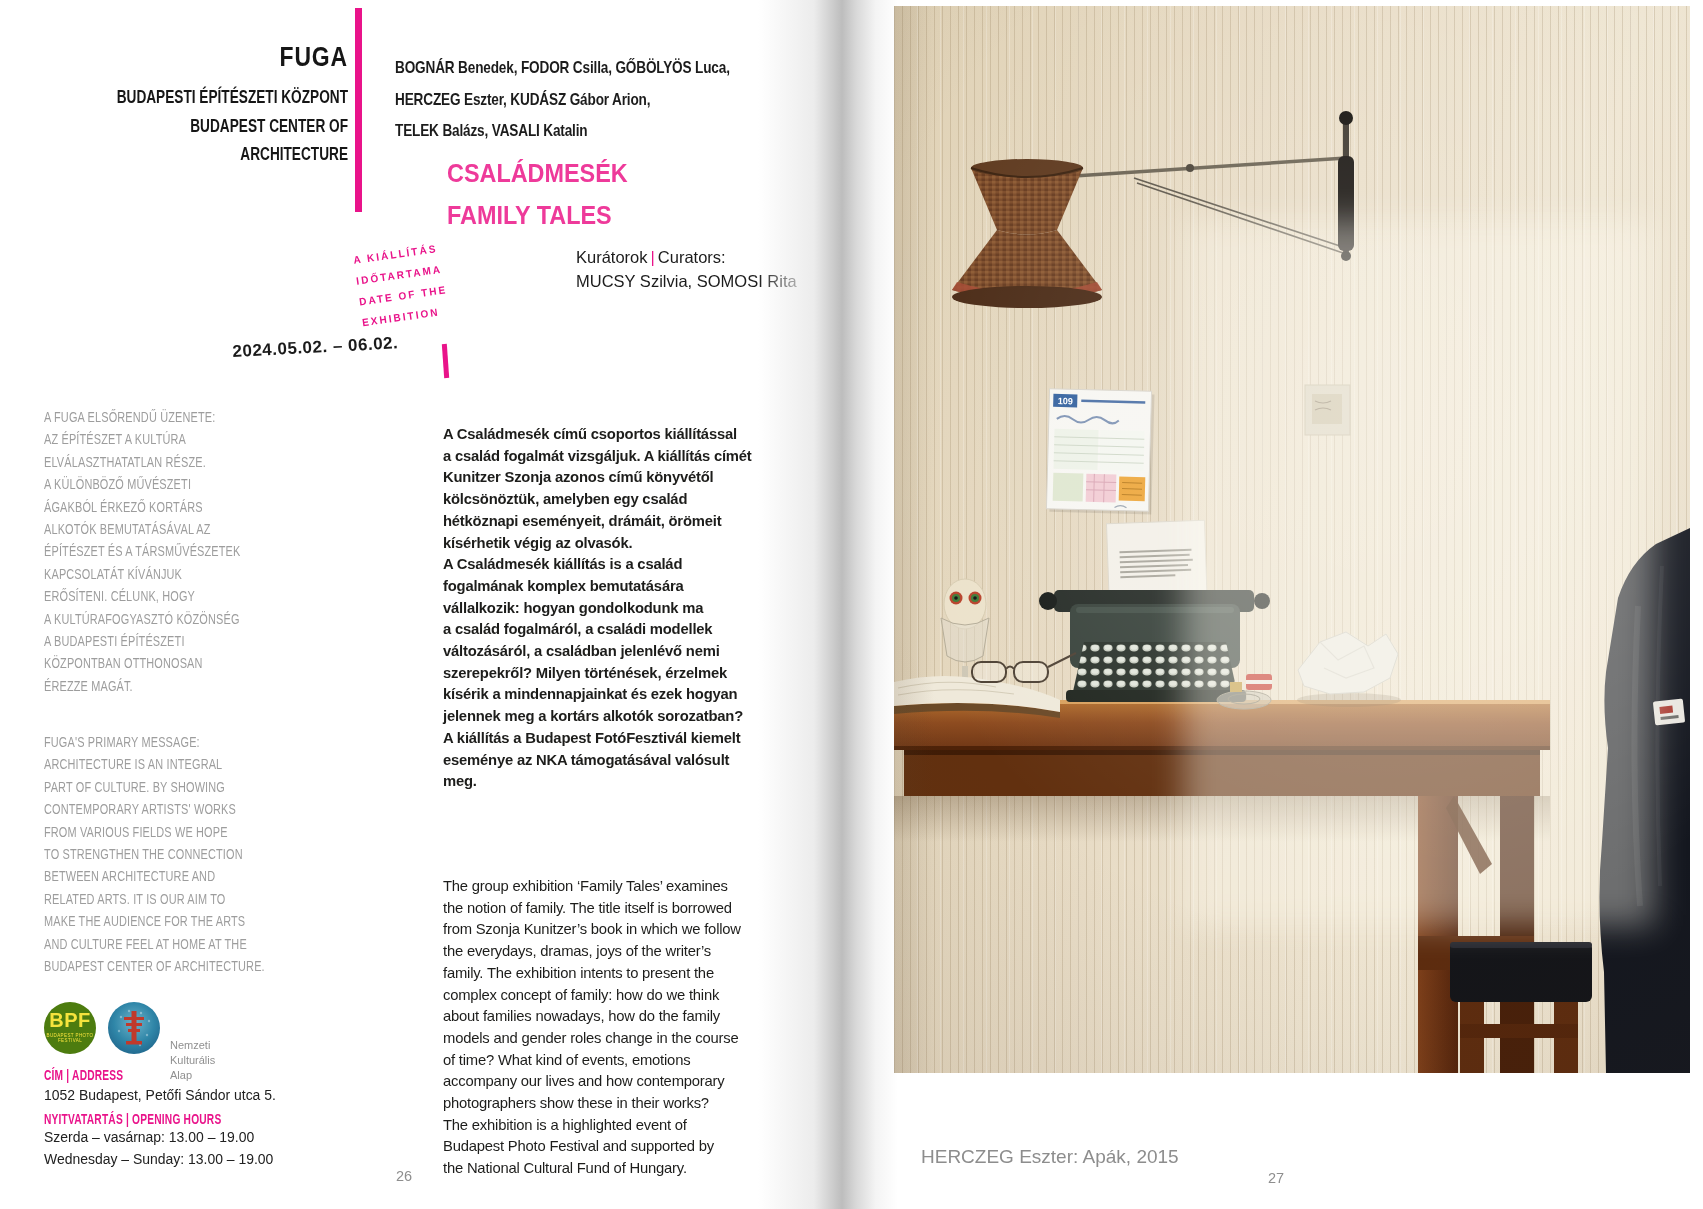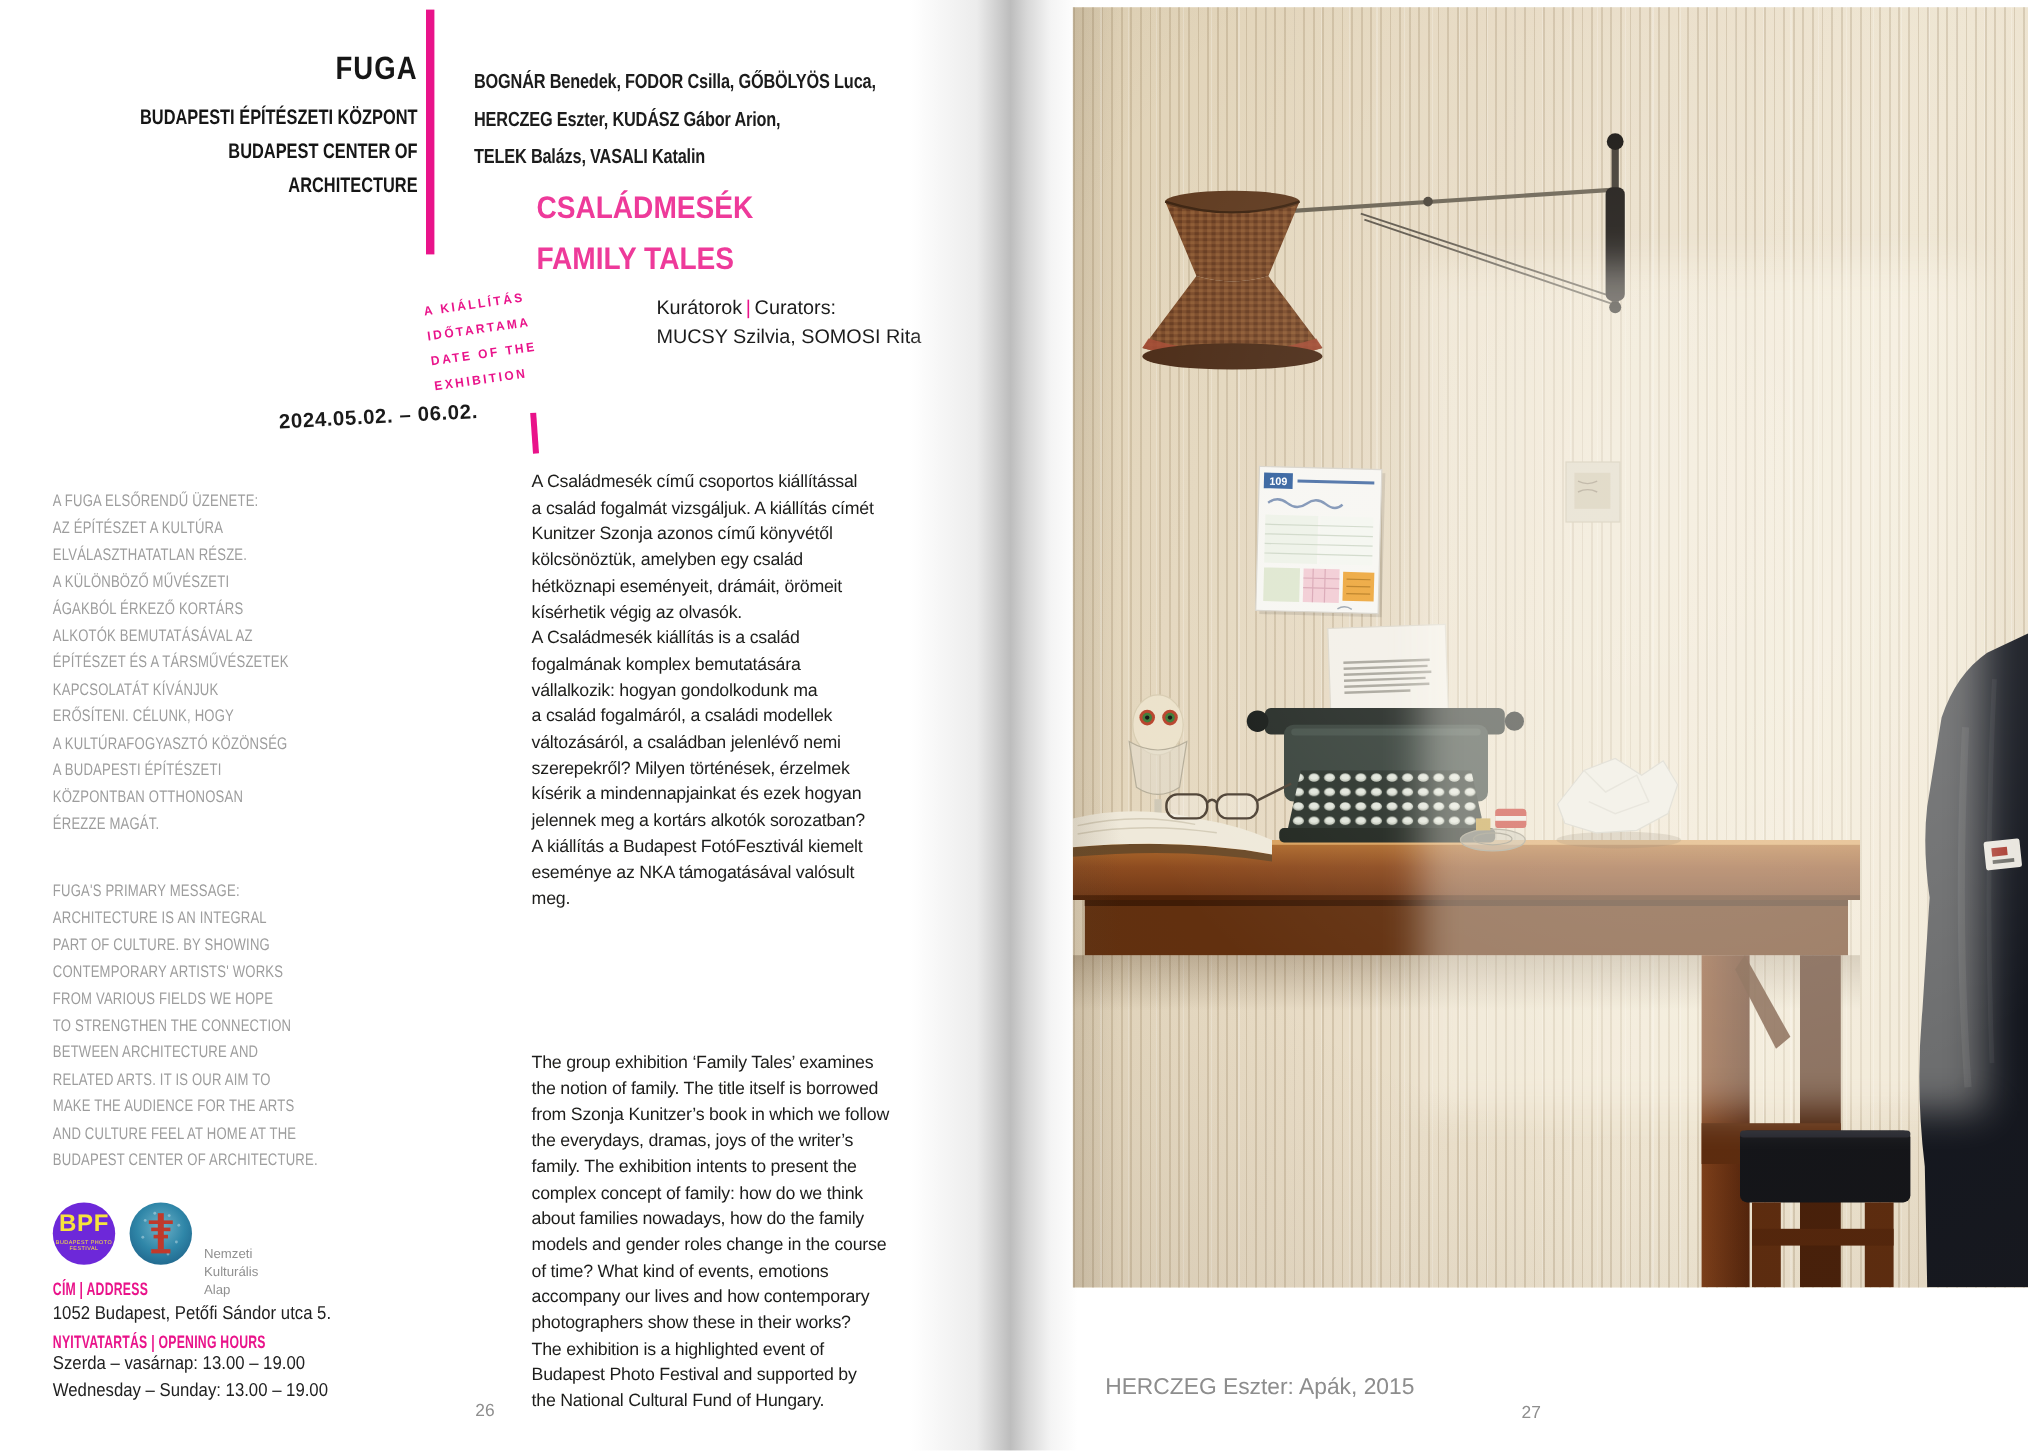--- a/index.html
+++ b/index.html
@@ -19,50 +19,50 @@
            transform:scaleX(.8);transform-origin:0 0;color:#1c1c1c;width:460px;letter-spacing:-0.2px;}
   .title-hu{left:447px;top:158px;font-size:26px;font-weight:700;color:#ee3a9a;transform:scaleX(.9);transform-origin:0 0;letter-spacing:0;}
   .title-en{left:447px;top:200px;font-size:26px;font-weight:700;color:#ee3a9a;transform:scaleX(.9);transform-origin:0 0;}
 
   .date-label{left:352px;top:250px;font-size:10.5px;font-weight:700;letter-spacing:2.2px;line-height:21px;
               color:#e9138a;transform:rotate(-8deg) scaleX(.95);transform-origin:0 0;}
   .date-value{left:232px;top:342px;font-size:17px;font-weight:700;letter-spacing:.5px;color:#1a1a1a;
               transform:rotate(-3deg);transform-origin:0 0;}
   .date-tick{left:443px;top:344px;width:5px;height:34px;background:#e9138a;transform:rotate(-4deg);}
 
-  .curators{left:547px;top:246px;font-size:16.5px;line-height:23.5px;color:#1c1c1c;}
+  .curators{left:576px;top:246px;font-size:16.5px;line-height:23.5px;color:#1c1c1c;}
   .cur-sep{color:#e9138a;padding:0 3px;}
 
   .mission{left:44px;width:300px;font-size:14px;line-height:22.4px;color:#9d9d9d;
            transform:scaleX(.78);transform-origin:0 0;font-weight:400;letter-spacing:.2px;}
   .mission-hu{top:406px;}
   .mission-en{top:731px;}
 
   
-  .bpf-logo{left:44px;top:1002px;width:52px;height:52px;border-radius:50%;background:#6d28d9;
+  .bpf-logo{left:44px;top:1002px;width:52px;height:52px;border-radius:50%;background:#4d7c0f;
             text-align:center;overflow:hidden;}
   .bpf-txt{font-size:20px;font-weight:700;color:#f6e33d;margin-top:7px;letter-spacing:.5px;line-height:22px;}
   .bpf-sub{font-size:4.5px;color:#f6e33d;letter-spacing:.4px;margin-top:2px;}
   .nka-logo{left:107px;top:1001px;}
   .nka-text{left:170px;top:1038px;font-size:11px;color:#909090;line-height:15px;}
 
   .addr-label{left:44px;top:1066px;font-size:15px;font-weight:700;color:#e9138a;
               transform:scaleX(.68);transform-origin:0 0;letter-spacing:.3px;}
   .addr-value{left:44px;top:1086px;font-size:15.5px;color:#212121;transform:scaleX(.9);transform-origin:0 0;}
   .hours-label{left:44px;top:1110px;font-size:15px;font-weight:700;color:#e9138a;
               transform:scaleX(.68);transform-origin:0 0;letter-spacing:.3px;}
   .hours1{left:44px;top:1128px;font-size:15.5px;color:#212121;transform:scaleX(.9);transform-origin:0 0;}
   .hours2{left:44px;top:1150px;font-size:15.5px;color:#212121;transform:scaleX(.9);transform-origin:0 0;}
 
   .pagenum{font-size:14.5px;color:#8e8e8e;}
   .pn26{left:396px;top:1168px;}
   .pn27{left:1268px;top:1170px;}
 
   .essay{left:443px;width:330px;font-size:14.8px;line-height:21.7px;letter-spacing:-.2px;color:#1d1d1b;}
-  .essay-hu{top:392px;}
+  .essay-hu{top:424px;font-weight:bold;}
   .essay-en{top:860px;margin-top:16px;}
 
   
   .gutter{left:758px;top:0;width:140px;height:1209px;
     background:linear-gradient(90deg,rgba(255,255,255,0) 0%,#ececec 40%,#bdbdbd 60%,#d8d8d8 70%,#f4f4f4 84%,#fff 100%);}
 
   
   .photo{left:894px;top:6px;width:796px;height:1067px;overflow:hidden;
     background:
       repeating-linear-gradient(90deg, rgba(125,100,62,.20) 0 1.5px, rgba(0,0,0,0) 1.5px 8px),

